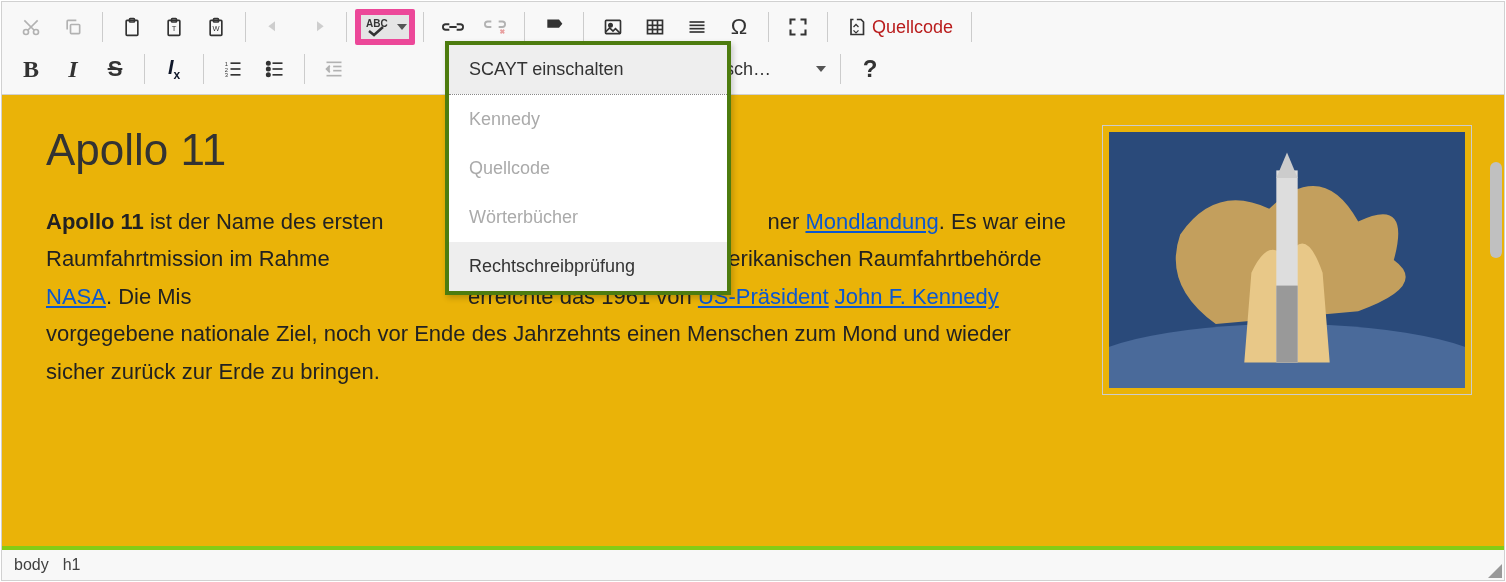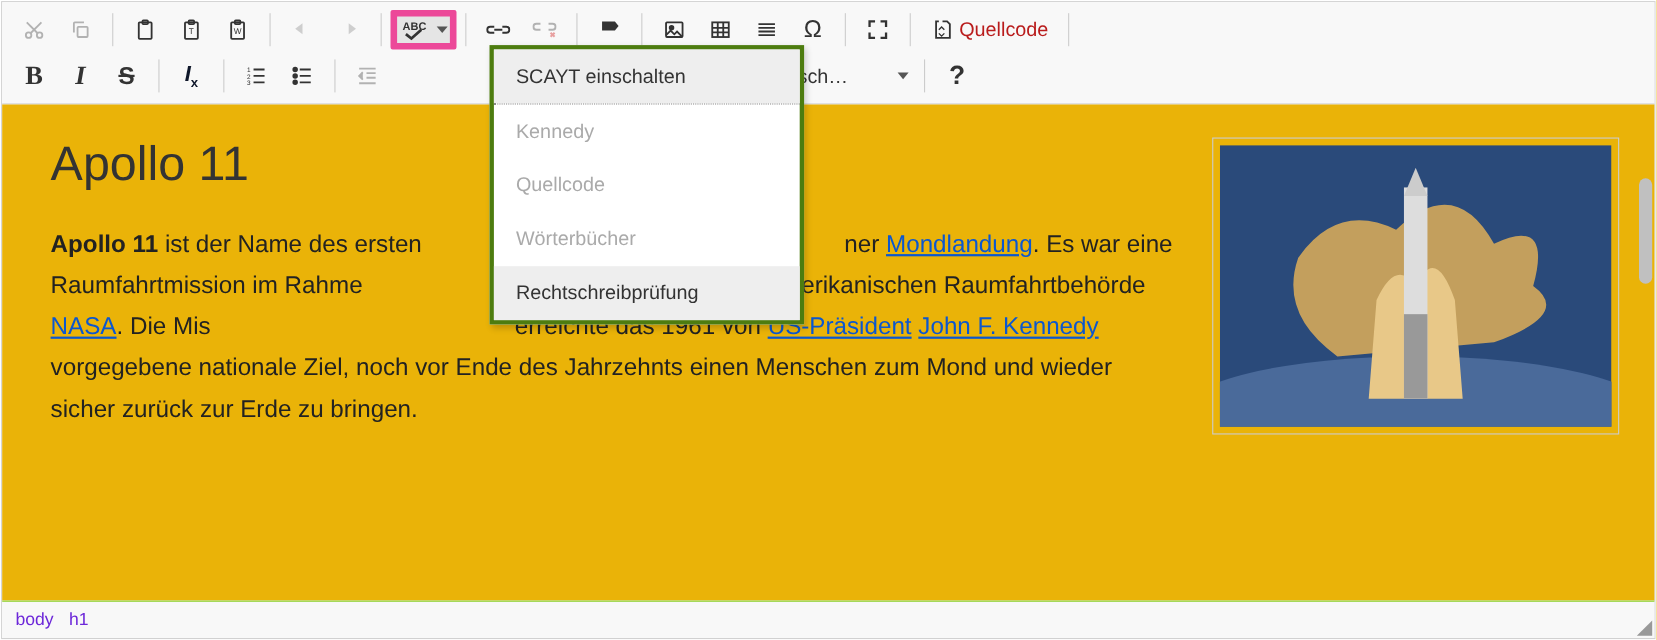--- a/index.html
+++ b/index.html
@@ -11,21 +11,21 @@
 .tool-btn.disabled{opacity:.35;cursor:default}
 .tool-sep{width:1px;height:30px;background:#ccc;margin:0 8px}
 .source-btn{display:inline-flex;align-items:center;gap:6px;height:36px;padding:0 10px;cursor:pointer;font-size:18px;color:#b91c1c}
 .format-sel{display:inline-flex;align-items:center;height:36px;padding:0 6px 0 14px;cursor:pointer;font-size:18px;color:#333;min-width:160px;justify-content:space-between}
 .content{flex:1;overflow:auto;background:#eab308;padding:30px 44px;position:relative}
 .content h1{font-size:44px;font-weight:400;color:#333;margin-bottom:28px}
 .content p{font-size:22px;line-height:1.7;color:#222;max-width:1020px}
 .content a{color:#0b57d0;}
 .image-box{position:absolute;right:32px;top:30px;width:370px;height:270px;border:1px solid #ccc;padding:6px}
 .image-box svg{width:100%;height:100%}
-.status-bar{height:34px;border-top:1px solid #84cc16;background:#f8f8f8;display:flex;align-items:center;padding:0 12px;font-size:16px;color:#6d28d9;position:relative}
+.status-bar{height:34px;border-top:4px solid #84cc16;background:#f8f8f8;display:flex;align-items:center;padding:0 12px;font-size:16px;color:#404040;position:relative}
 .status-bar span{margin-right:14px}
 .resize-grip{position:absolute;right:2px;bottom:2px;width:0;height:0;border-style:solid;border-width:0 0 14px 14px;border-color:transparent transparent #999 transparent;cursor:se-resize}
 .dropdown{position:absolute;left:443px;top:39px;width:286px;background:#fff;border:4px solid #4d7c0f;box-shadow:2px 3px 6px rgba(0,0,0,.2);z-index:10}
 .dd-item{padding:14px 20px;font-size:18px;color:#333;cursor:pointer}
 .dd-item:hover,.dd-item.hover{background:#eee}
 .dd-item.disabled{color:#aaa;cursor:default}
 .dd-sep{height:1px;border-top:1px dotted #888;margin:0}
 .abc-btn{display:inline-flex;align-items:center;justify-content:center;width:60px;height:36px;cursor:pointer;border:6px solid #ec4899;background:#e5e5e5;border-radius:2px;gap:2px}
 .caret{display:inline-block;width:0;height:0;border-left:5px solid transparent;border-right:5px solid transparent;border-top:6px solid #555;margin-left:4px}
 .bold-i{font-weight:bold;font-size:24px;color:#333;font-family:Georgia,serif}

